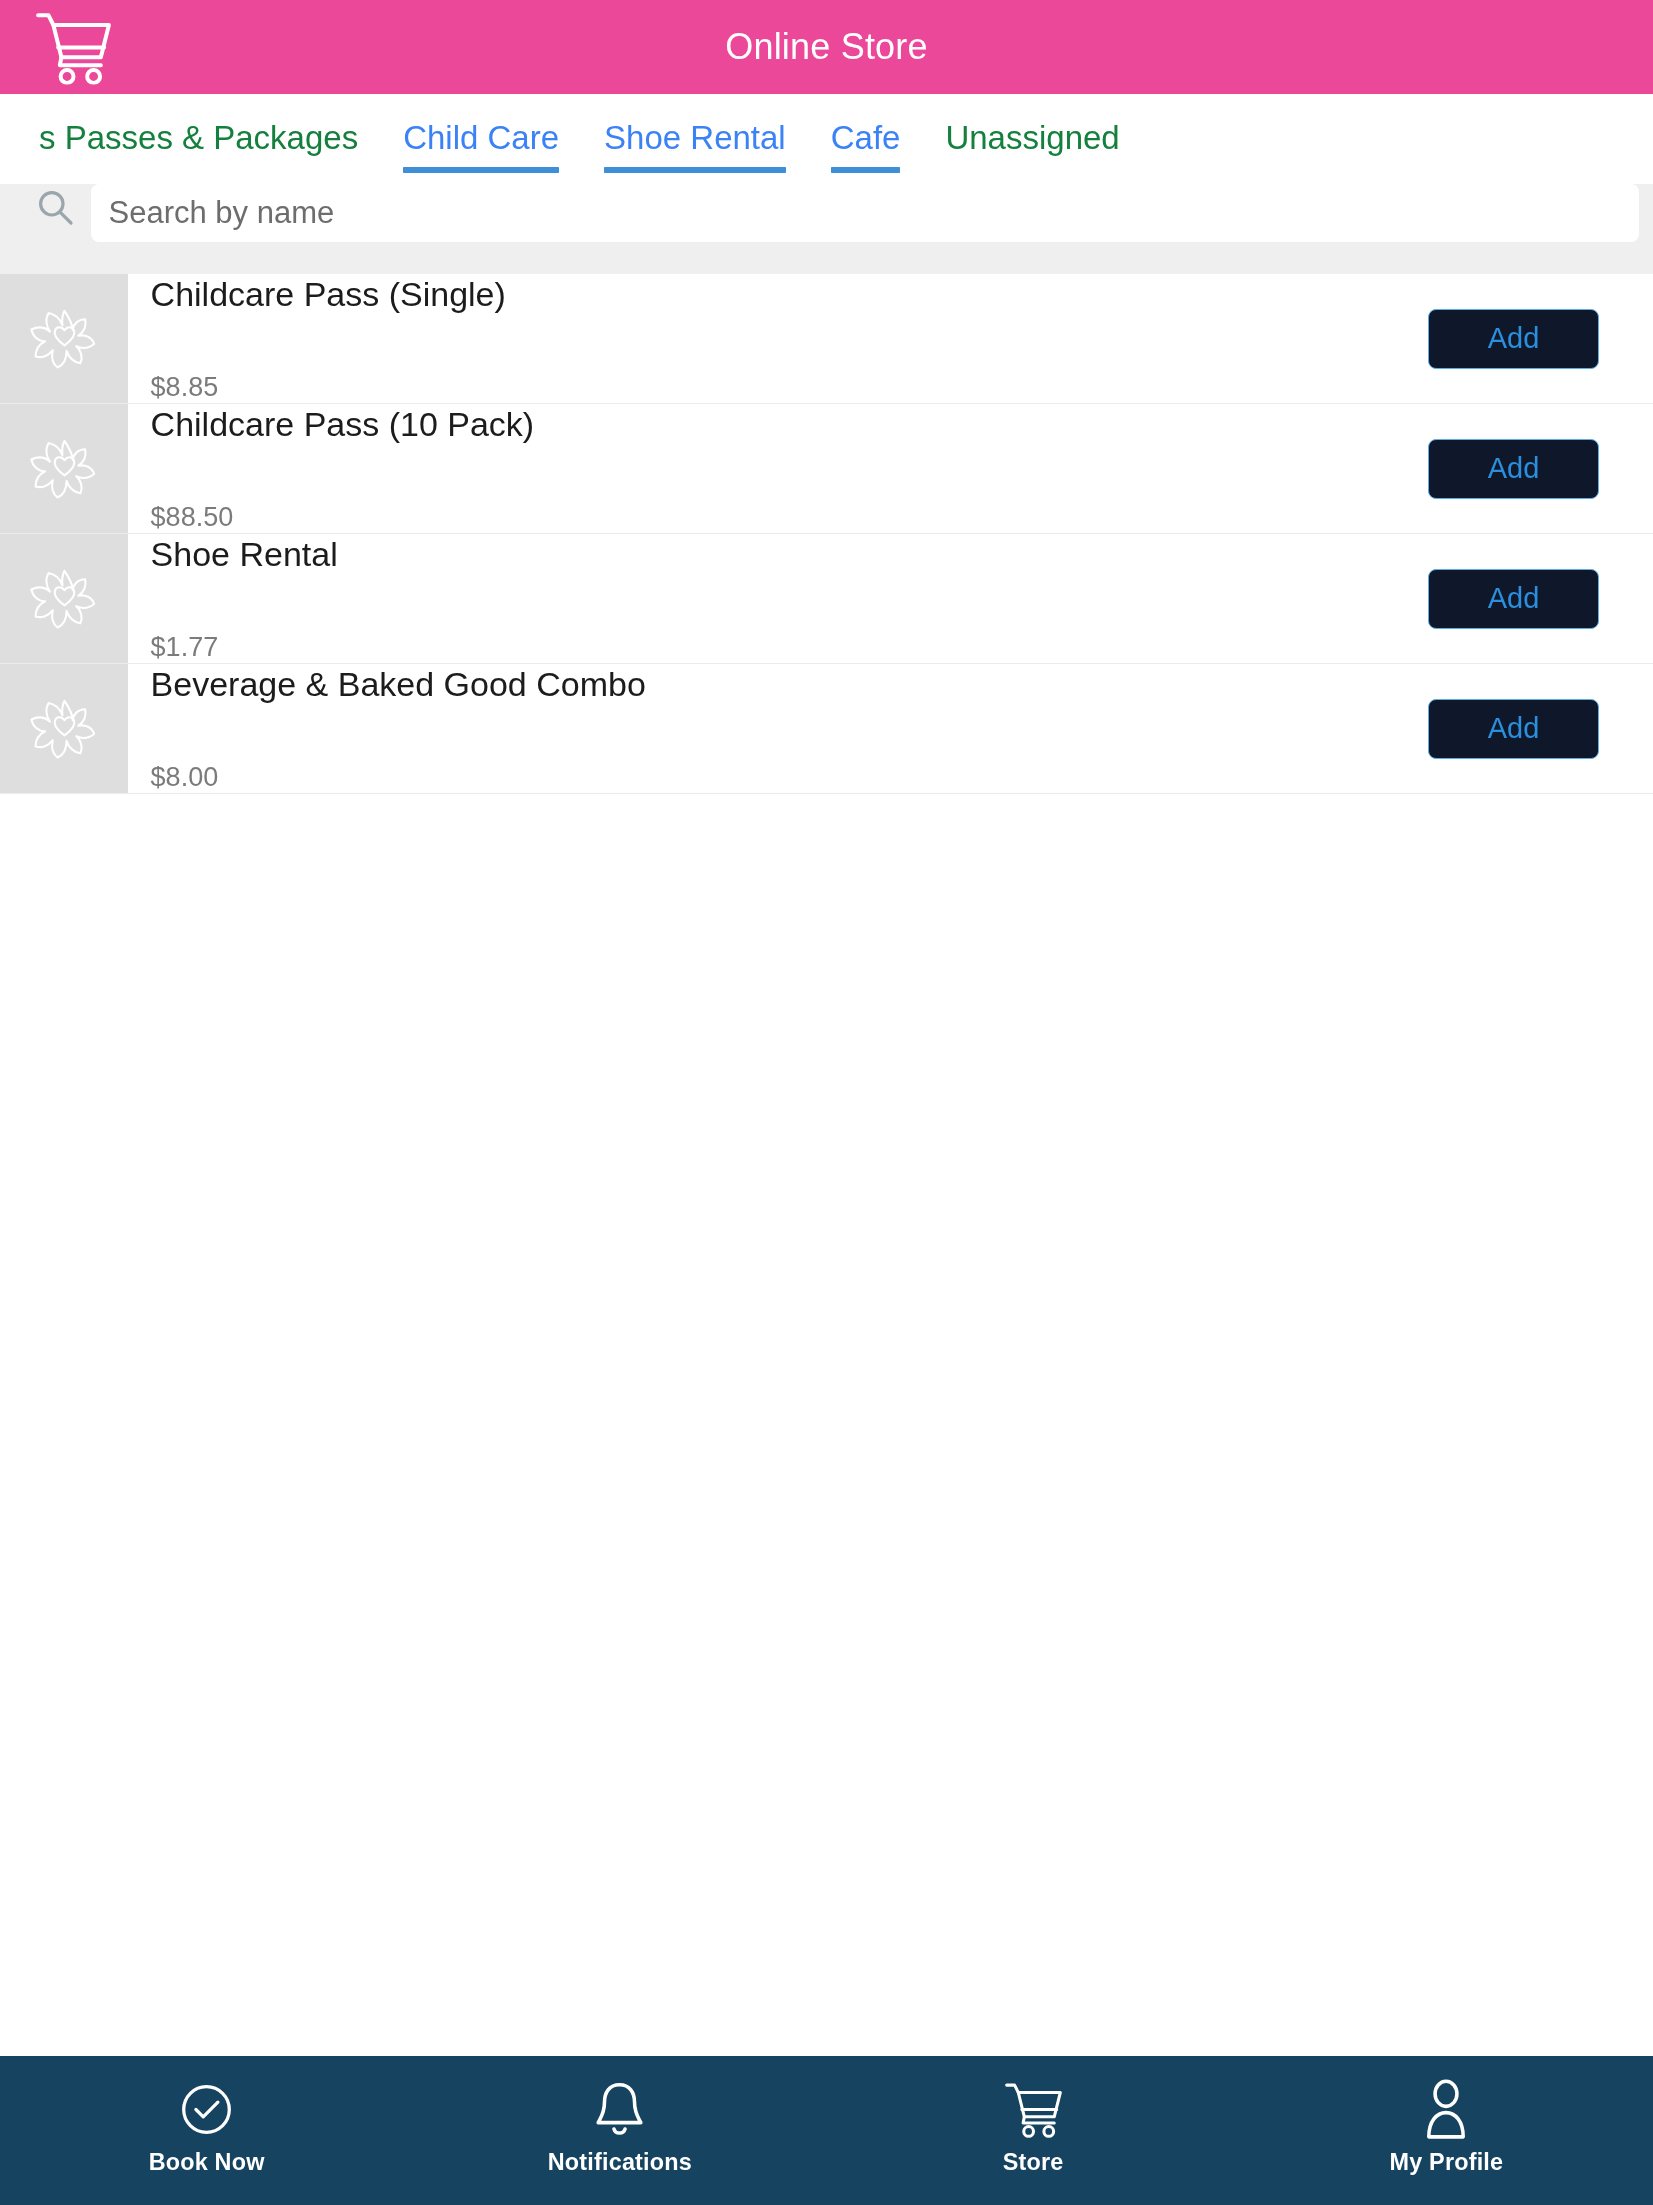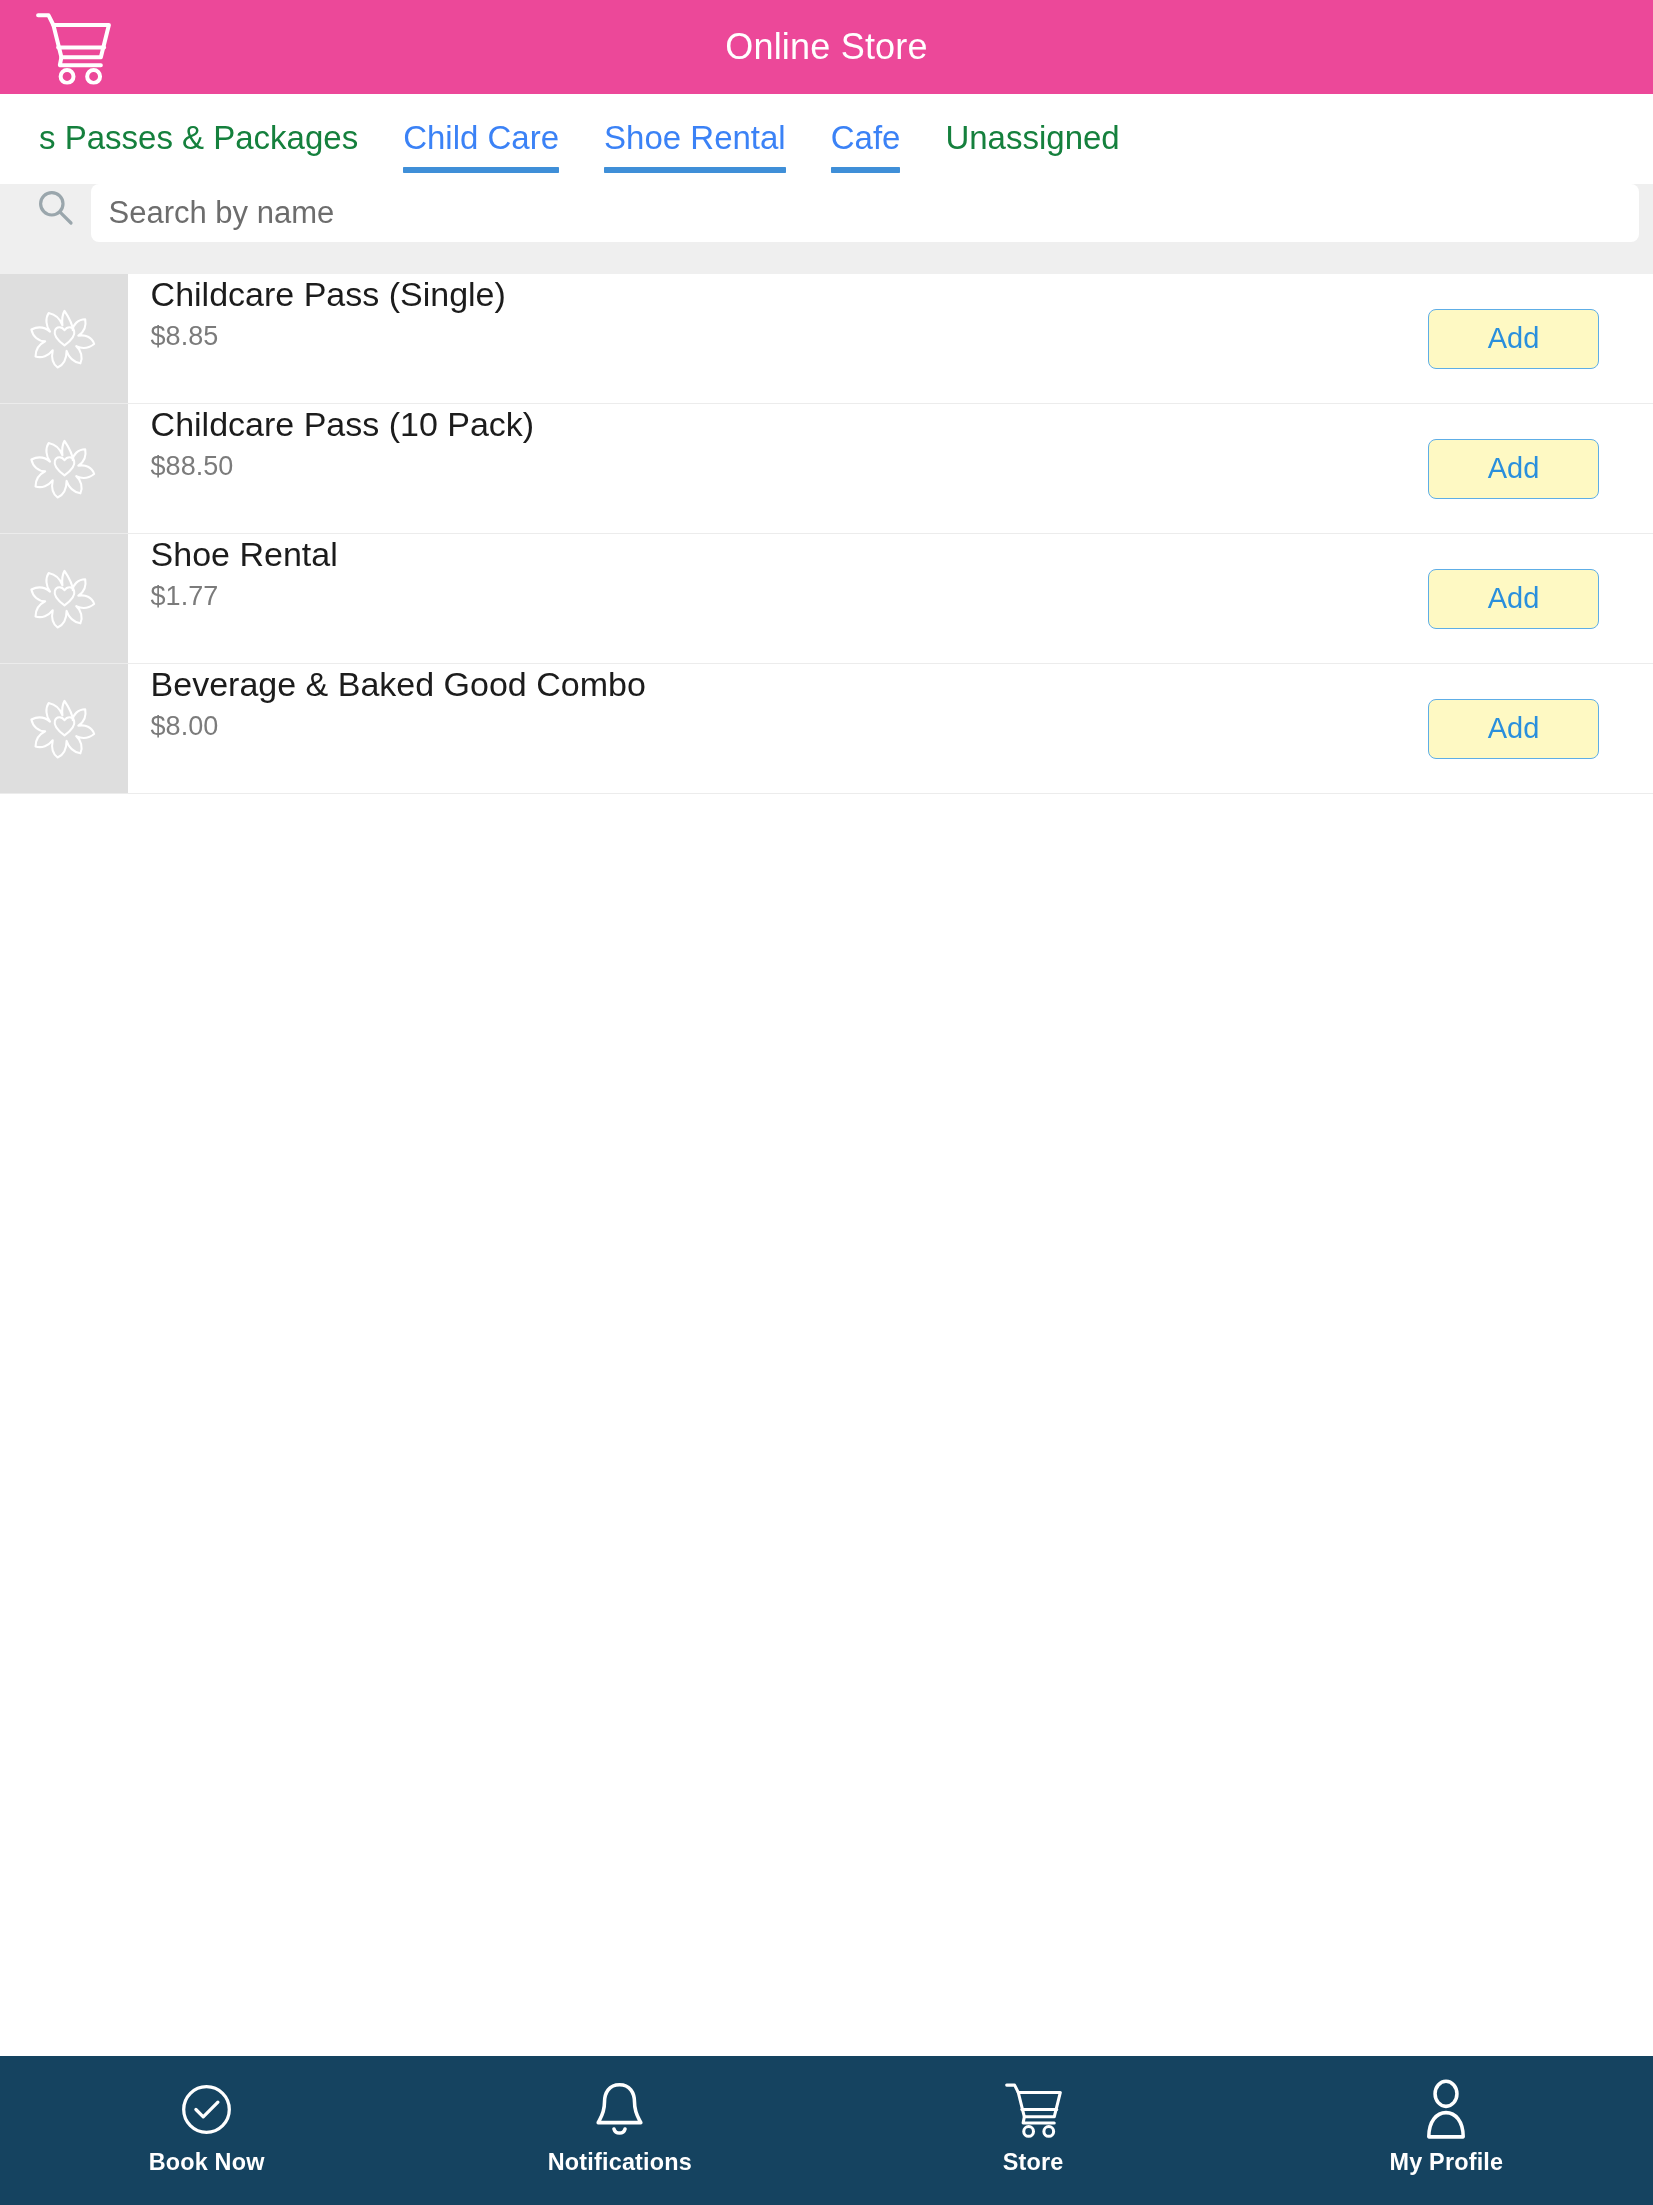--- a/index.html
+++ b/index.html
@@ -147,21 +147,21 @@
     width: 128px;
     background: #dedede;
     display: flex;
     align-items: center;
     justify-content: center;
   }
   .row-body {
     flex: 1 1 auto;
     display: flex;
     flex-direction: column;
-    justify-content: flex-start;
+    justify-content: space-between;
     padding-left: 22.6px;
   }
   .row-title {
     font-size: 34px;
     color: #1c1c1c;
     line-height: 1.22;
     font-weight: 400;
   }
   .row-price {
     font-size: 27px;
@@ -174,21 +174,21 @@
     display: flex;
     align-items: center;
     justify-content: center;
     padding-right: 37px;
   }
   .add-button {
     width: 171px;
     height: 60px;
     border: 1.6px solid #5eaee6;
     border-radius: 8px;
-    background: #fef9c3;
+    background: #0f172a;
     color: #2a8fdd;
     font-family: "Liberation Sans", sans-serif;
     font-size: 29px;
     cursor: pointer;
     display: flex;
     align-items: center;
     justify-content: center;
   }
 
   .spacer { flex: 1 1 auto; background: #ffffff; }

